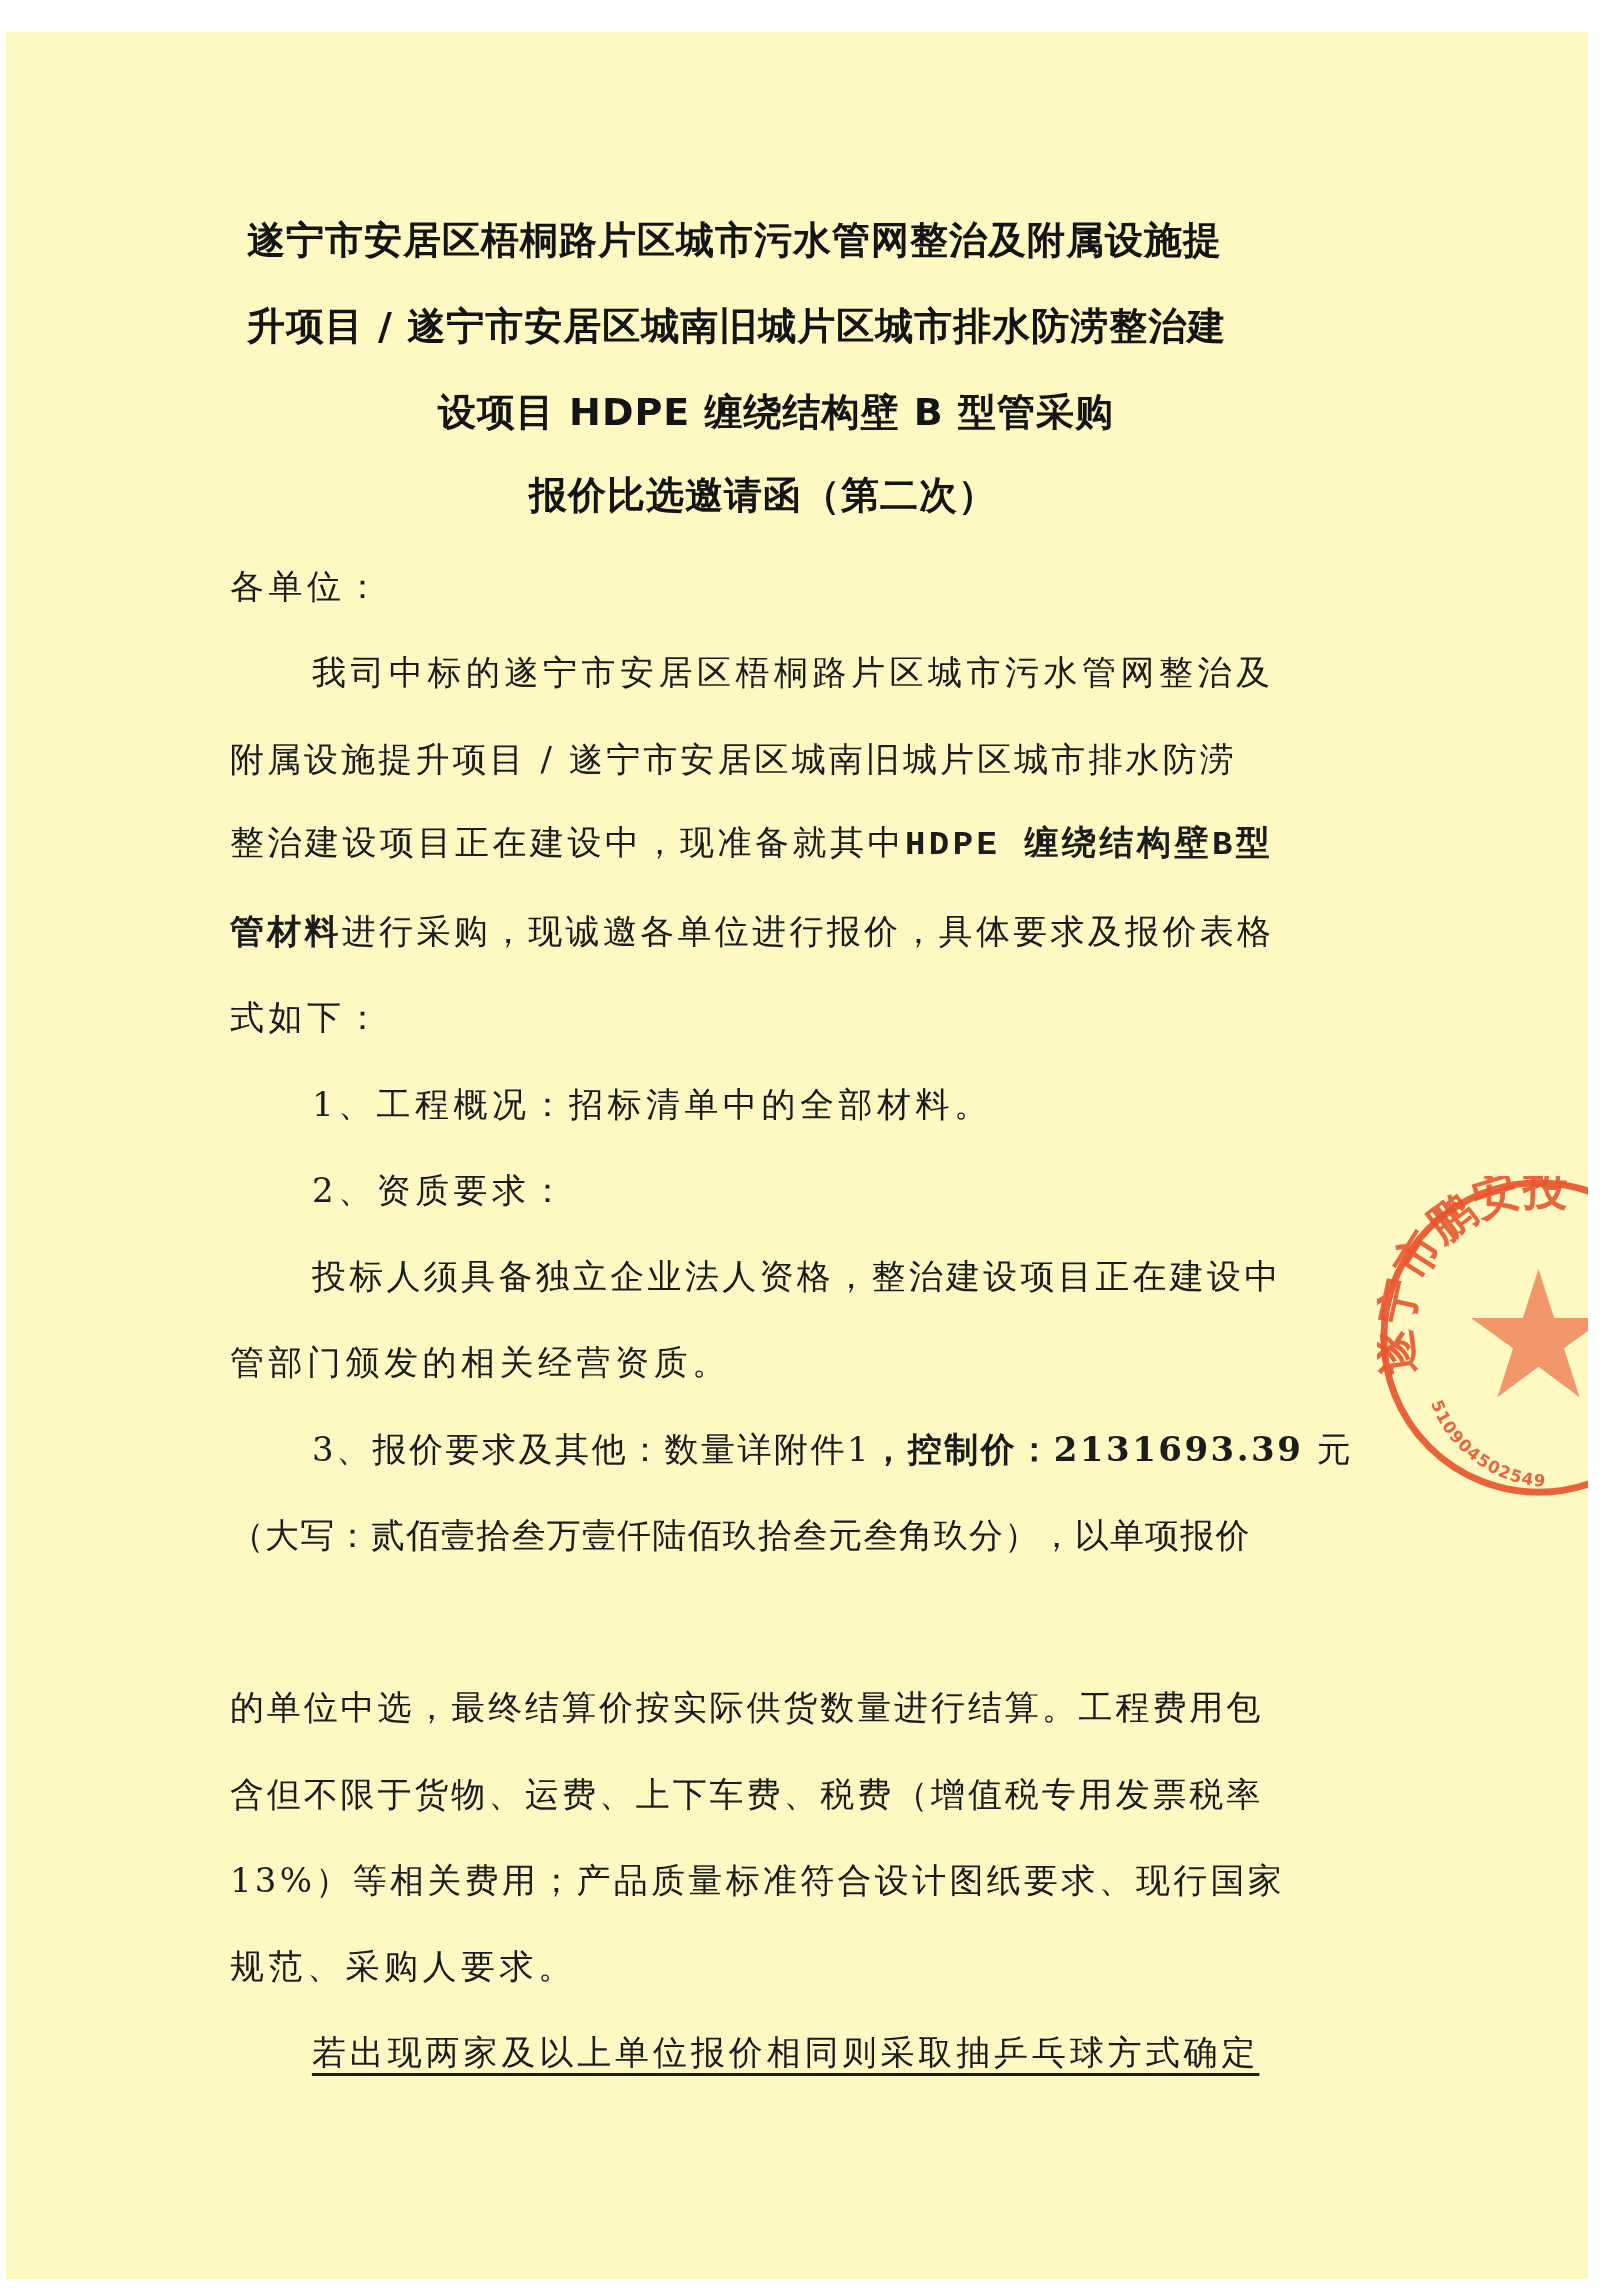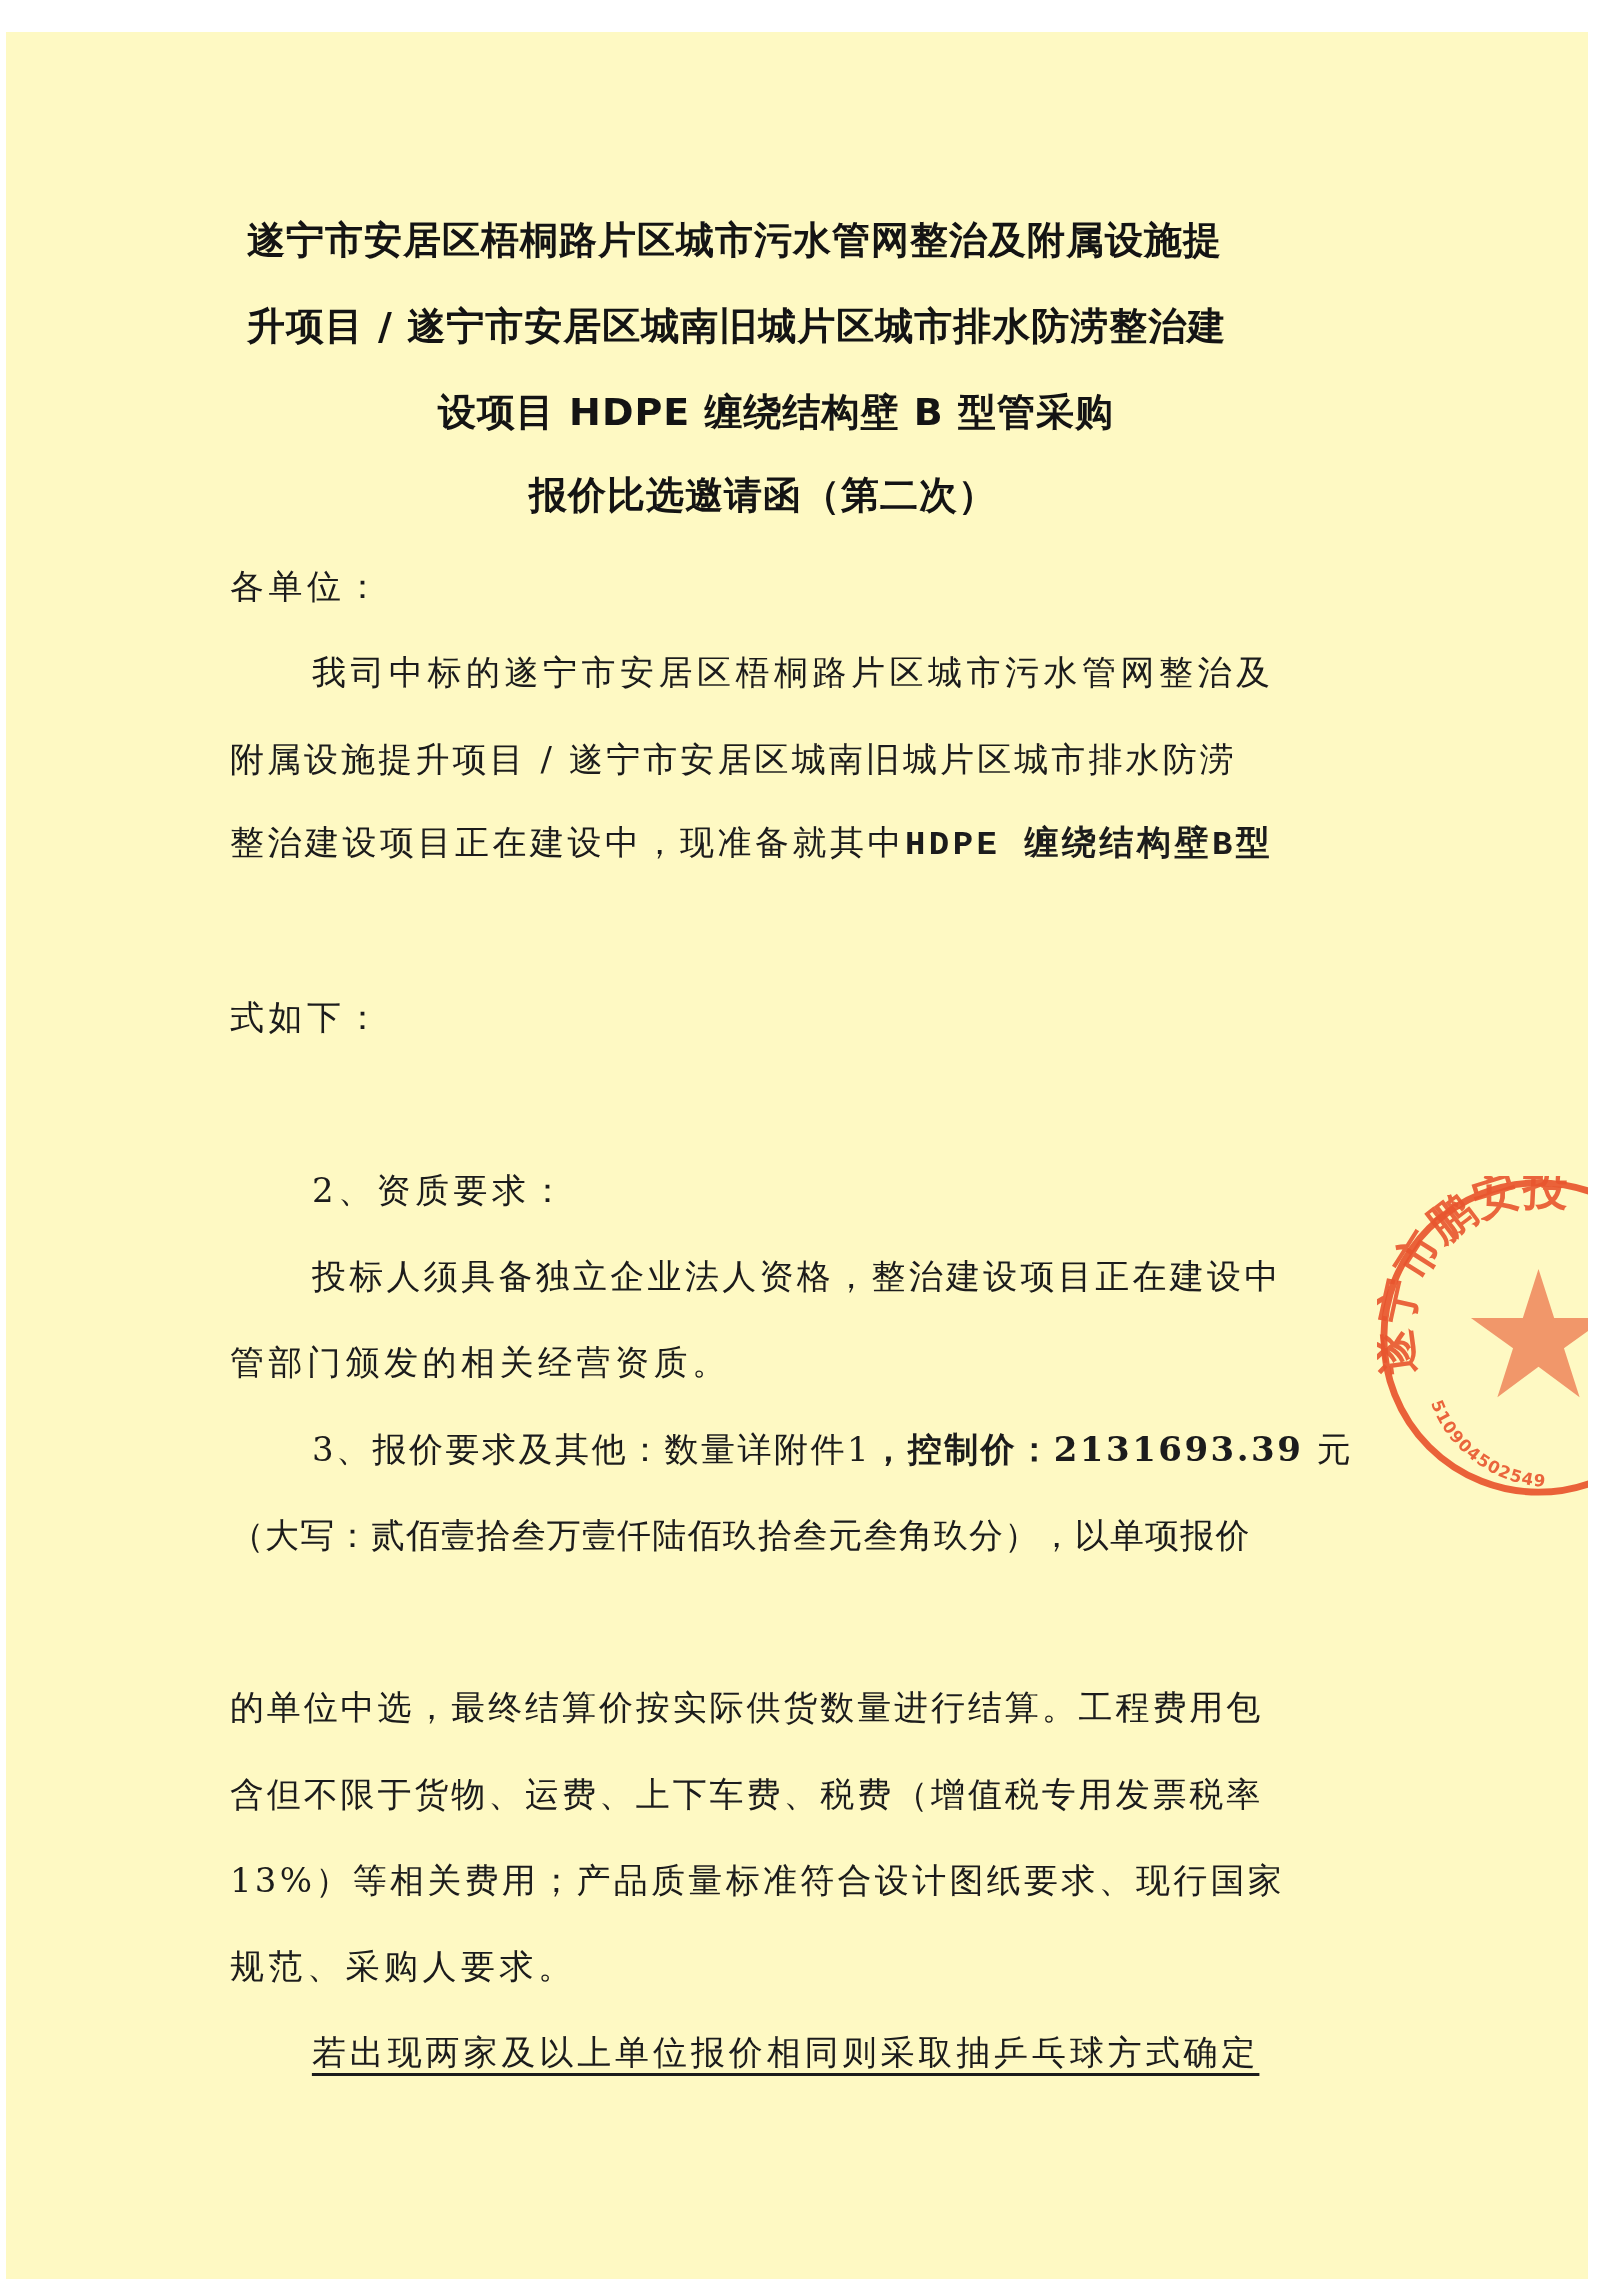--- a/index.html
+++ b/index.html
@@ -41,22 +41,26 @@
     <div class="title-line" style="left:523px; top:444px;">报价比选邀请函（第二次）</div>
   </div>
 
   <div class="body-text" style="left:224px; top:537px;">各单位：</div>
 
   <div class="body-text" style="left:306px; top:623px;">我司中标的遂宁市安居区梧桐路片区城市污水管网整治及</div>
   <div class="body-text" style="left:224px; top:710px; letter-spacing:3.1px;">附属设施提升项目 / 遂宁市安居区城南旧城片区城市排水防涝</div>
   <div class="body-text" style="left:224px; top:796px; letter-spacing:3.5px;font-family:Liberation Mono, monospace;">
     <span>整治建设项目正在建设中，现准备就其中</span><span class="b">HDPE 缠绕结构壁B型</span>
   </div>
+  <div class="body-text" style="left:224px; top:882px; letter-spacing:3.3px;">
+    <span class="b">管材料</span><span>进行采购，现诚邀各单位进行报价，具体要求及报价表格</span>
+  </div>
   <div class="body-text" style="left:224px; top:968px;">式如下：</div>
 
+  <div class="body-text" style="left:306px; top:1055px;">1、工程概况：招标清单中的全部材料。</div>
 
   <div class="body-text" style="left:306px; top:1141px;">2、资质要求：</div>
   <div class="body-text" style="left:306px; top:1227px; letter-spacing:3.3px;">投标人须具备独立企业法人资格，整治建设项目正在建设中</div>
   <div class="body-text" style="left:224px; top:1313px;">管部门颁发的相关经营资质。</div>
 
   <div class="body-text" style="left:306px; top:1400px; letter-spacing:2.5px;">
     <span>3、报价要求及其他：数量详附件1</span><span class="b">，控制价：2131693.39</span><span> 元</span>
   </div>
   <div class="body-text" style="left:224px; top:1486px; letter-spacing:1.2px;">（大写：贰佰壹拾叁万壹仟陆佰玖拾叁元叁角玖分），以单项报价</div>
   <div class="body-text" style="left:224px; top:1658px; letter-spacing:2.9px;">的单位中选，最终结算价按实际供货数量进行结算。工程费用包</div>

